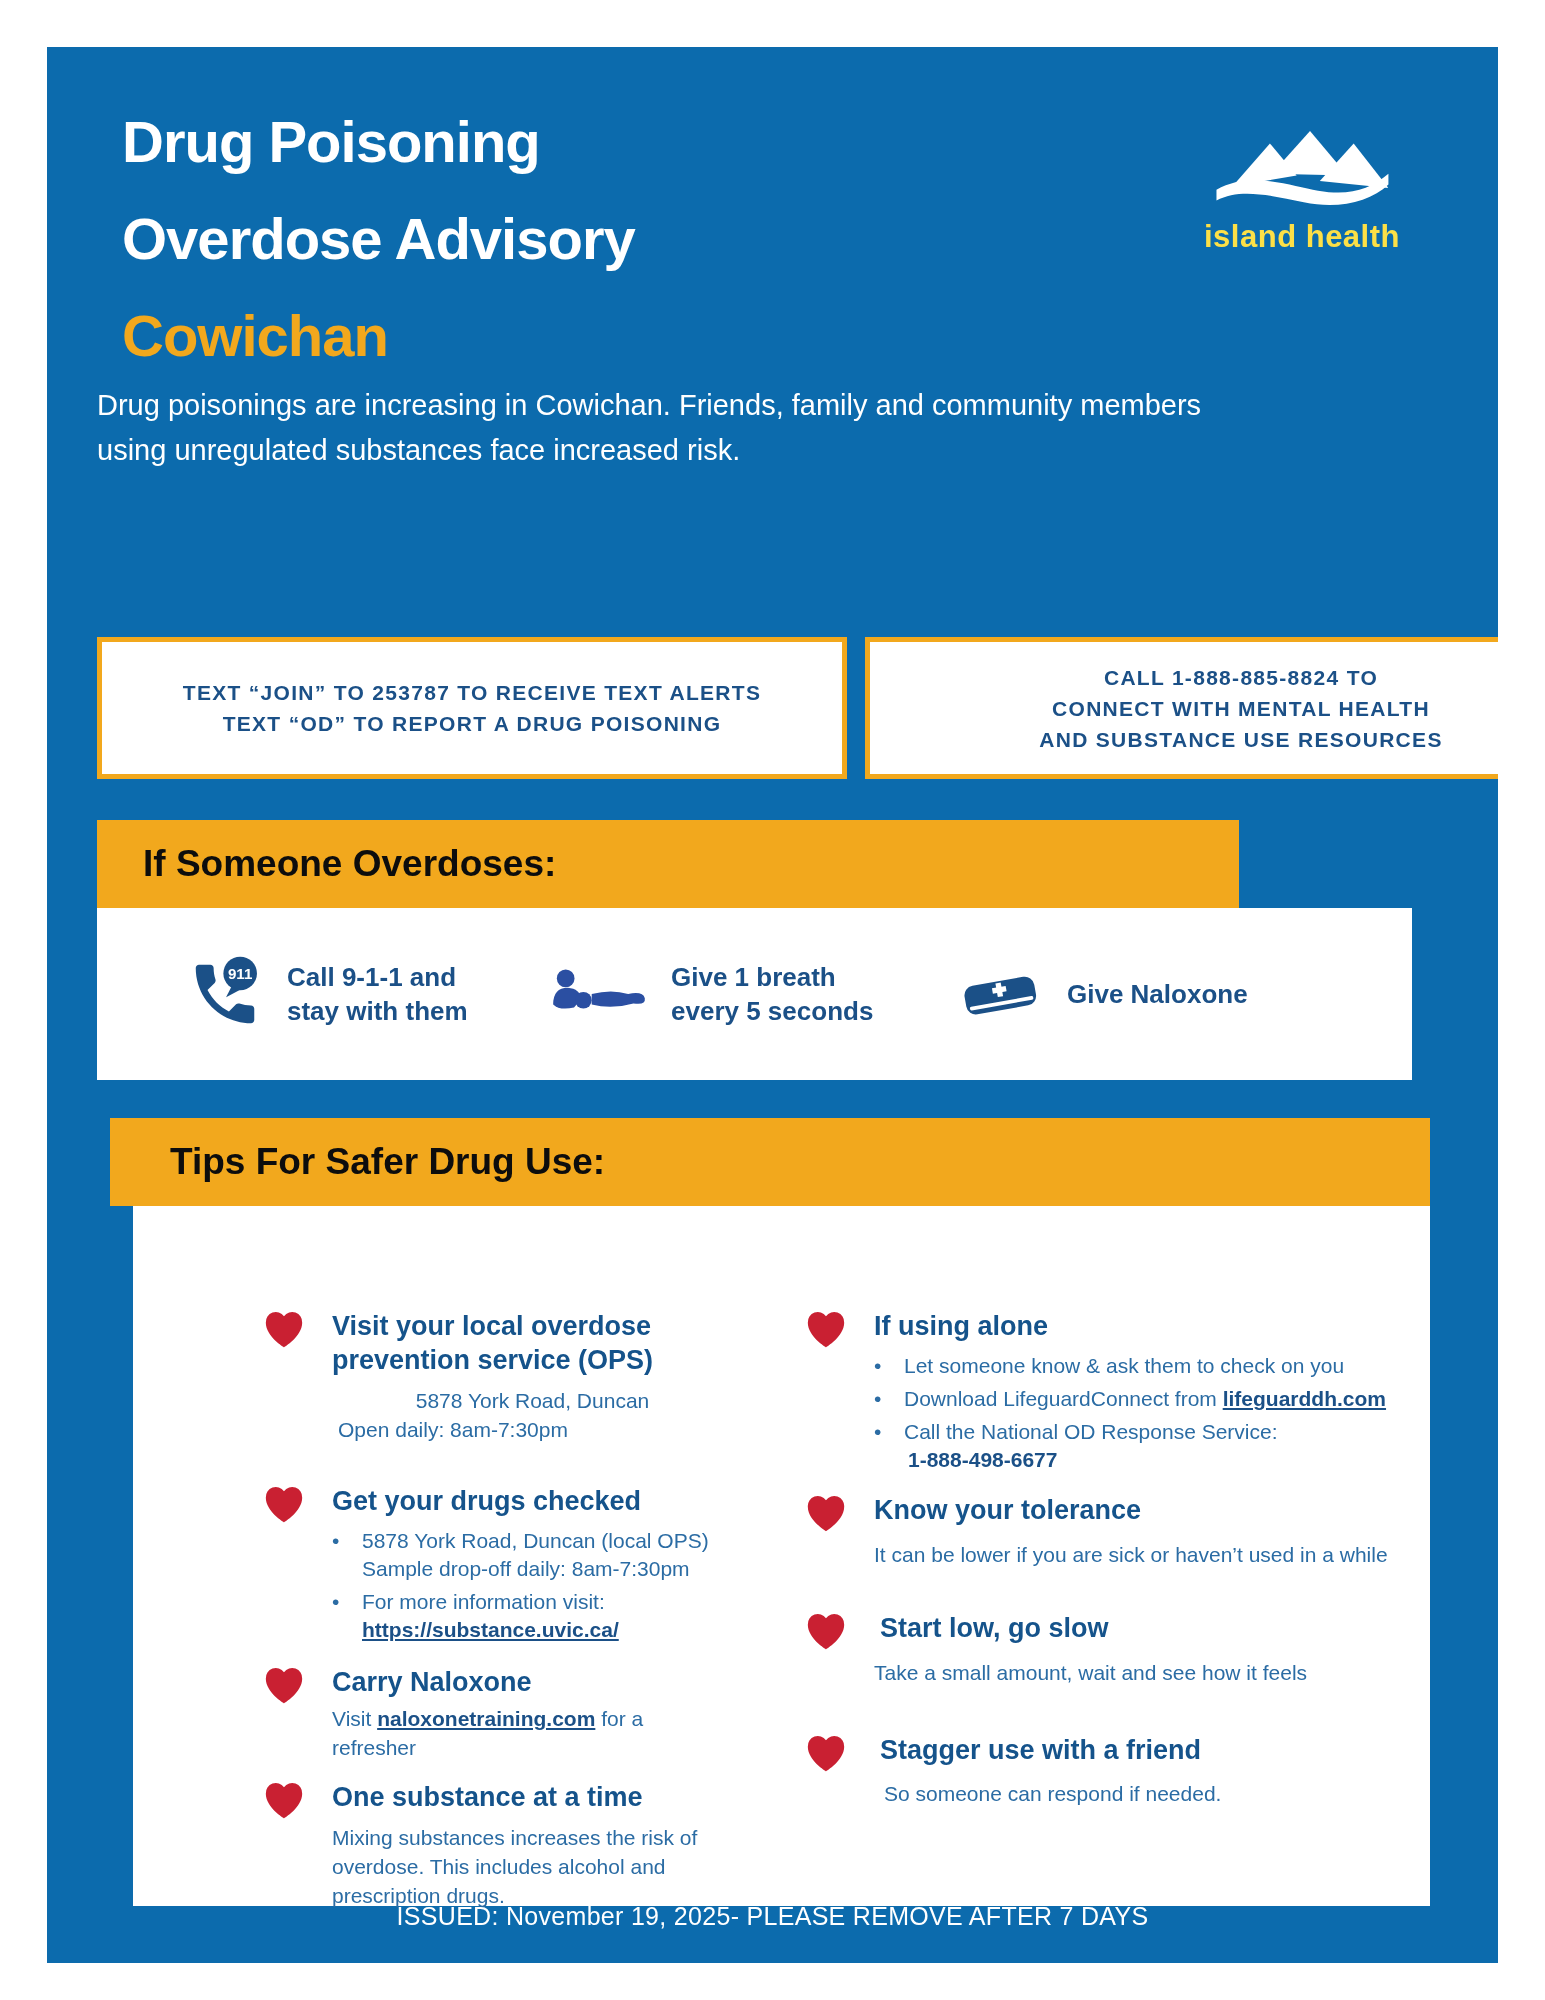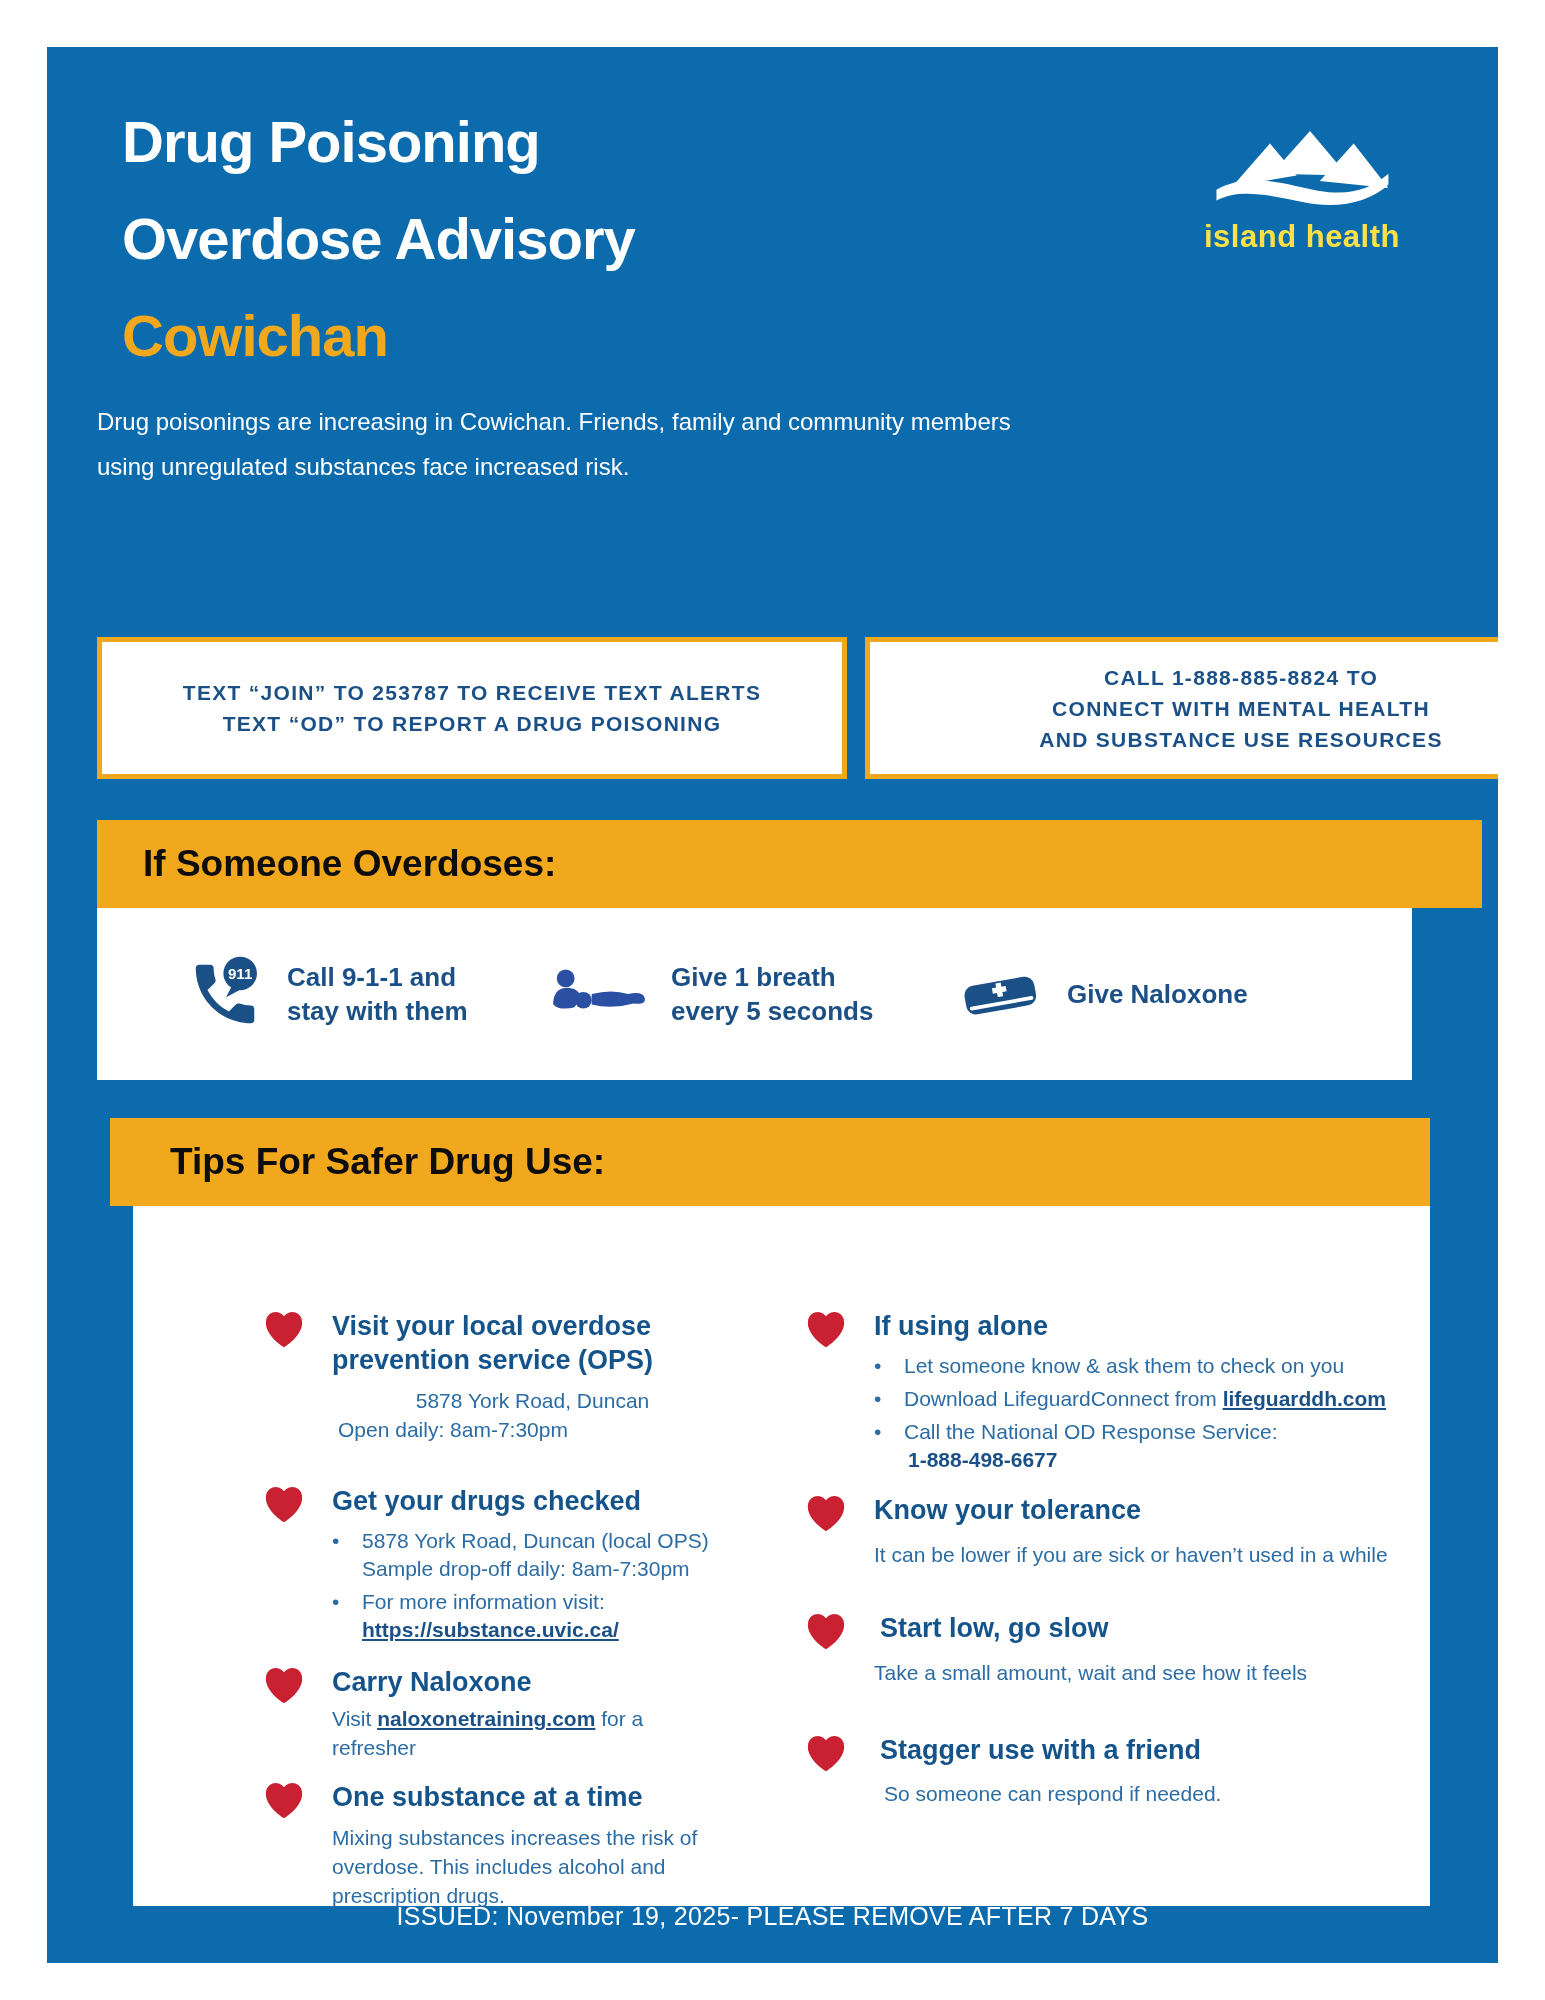--- a/index.html
+++ b/index.html
@@ -8,34 +8,34 @@
 
   
   .title { position:absolute; left:50px; top:46px; color:#ffffff; font-weight:bold; font-size:58px; line-height:97px; letter-spacing:-1px;margin-left:25px; }
   .title .line { display:block; }
   .title .gold { color:#F2A81D; }
 
   .logo { position:absolute; left:1150px; top:80px; width:210px; text-align:center; color:#fde047; }
   .logo svg { width:196px; height:90px; display:block; margin:0 auto; }
   .logo-text { font-size:31px; font-weight:bold; letter-spacing:0.5px; margin-top:2px; }
 
-  .intro { position:absolute; left:50px; top:352px; width:1360px; color:#ffffff; font-size:24px; line-height:45px; }
+  .intro { position:absolute; left:50px; top:336px; width:1360px; color:#ffffff; font-size:29px; line-height:45px; }
 
   
   .alert-row { position:absolute; left:50px; top:590px; width:1520px; display:flex; gap:18px; }
   .alert-box { background:#ffffff; border:5px solid #F2A81D; height:142px; color:#1B5087; font-weight:bold;
                display:flex; flex-direction:column; justify-content:center; text-align:center;
                font-size:21px; line-height:31px; letter-spacing:1.3px; }
   .alert-box.left  { width:750px; }
   .alert-box.right { flex:1; padding:0 24px; }
 
   
   .band { position:absolute; background:#F2A81D; height:88px; display:flex; align-items:center; }
   .band-title { color:#0d0d0d; font-weight:bold; font-size:37px; }
-  .sec1-band { left:50px; top:773px; width:1385px; }
+  .sec1-band { left:50px; top:773px; width:1142px; }
   .sec1-band .band-title { padding-left:46px; }
   .sec1-box { position:absolute; left:50px; top:861px; width:1315px; height:172px; background:#ffffff; }
   .od-item { position:absolute; top:0; height:172px; display:flex; align-items:center; gap:22px; }
   .od-item .od-text { color:#1B5087; font-weight:bold; font-size:26px; line-height:34px; }
   .od1 { left:88px; } .od2 { left:452px; } .od3 { left:858px; }
 
   .sec2-band { left:63px; top:1071px; width:1320px; }
   .sec2-band .band-title { padding-left:60px; }
   .sec2-box { position:absolute; left:86px; top:1159px; width:1297px; height:700px; background:#ffffff; }
 

